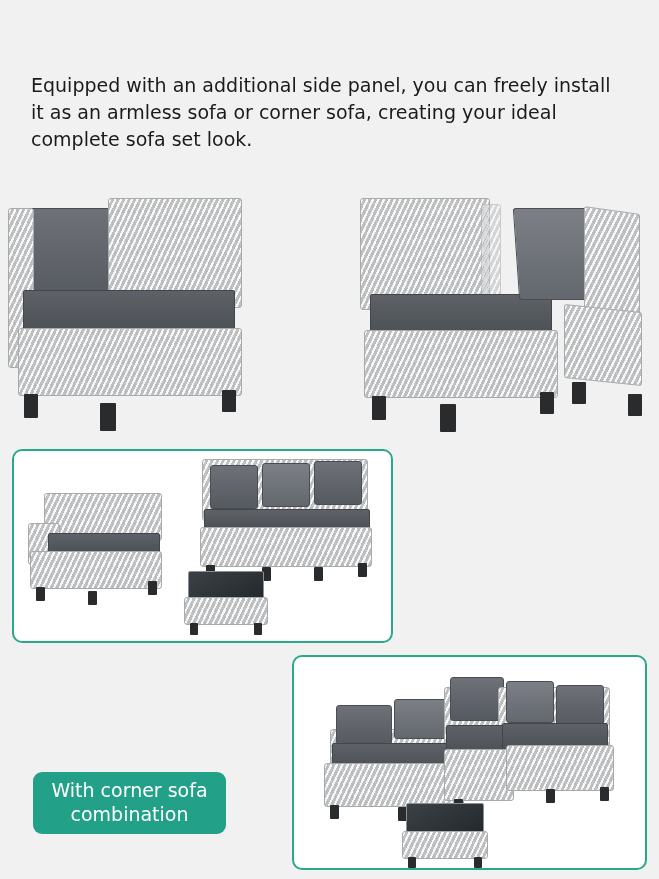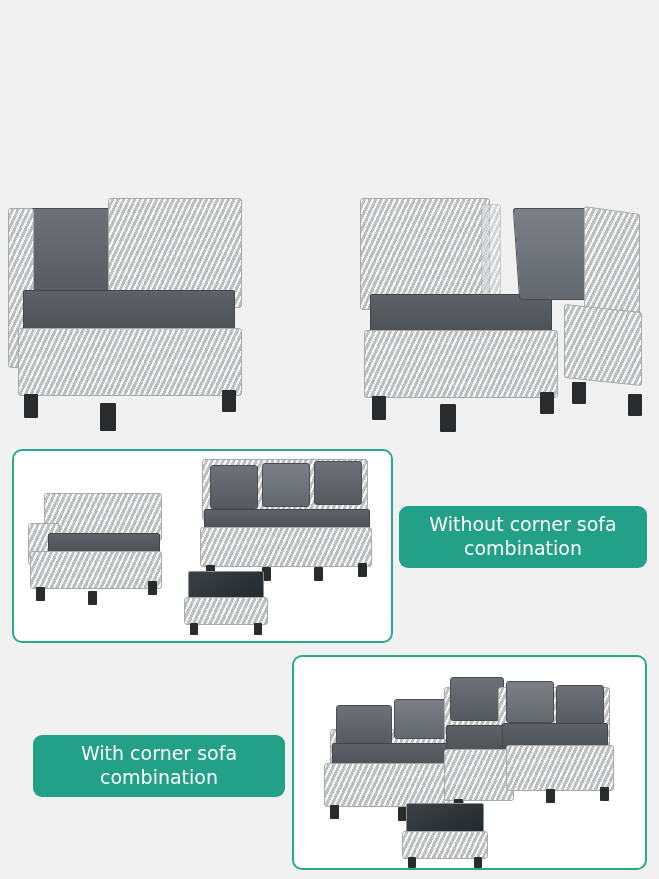--- a/index.html
+++ b/index.html
@@ -128,30 +128,31 @@
     padding: 8px 14px;
   }
   #label-without {
     left: 399px;
     top: 506px;
     width: 248px;
     height: 62px;
   }
   #label-with {
     left: 33px;
-    top: 735px;
-    width: 252px;
+    top: 772px;
+    width: 193px;
     height: 62px;
   }
 </style>
 </head>
 <body>
 
 <div id="page">
 
+  <div class="subhead">Equipped with an additional side panel, you can freely install it as an armless sofa or corner sofa, creating your ideal complete sofa set look.</div>
 
   <div class="top-row">
 
     <div>
 
       <div class="cushion" style="position:absolute;left:27px;top:18px;width:86px;height:94px;transform:skewX(-3deg);"></div>
       <div class="cushion light" style="position:absolute;left:140px;top:13px;width:92px;height:98px;transform:skewX(2deg);"></div>
 
       <div class="rattan" style="position:absolute;left:8px;top:18px;width:26px;height:160px;border-radius:3px;"></div>
       <div class="rattan" style="position:absolute;left:108px;top:8px;width:134px;height:110px;border-radius:3px;"></div>
@@ -221,21 +222,20 @@
     </div>
 
     <div>
       <div class="glass" style="position:absolute;left:174px;top:120px;width:76px;height:30px;border-radius:2px;"></div>
       <div class="rattan" style="position:absolute;left:170px;top:146px;width:84px;height:28px;border-radius:3px;"></div>
       <div class="foot" style="position:absolute;left:176px;top:172px;width:8px;height:12px;"></div>
       <div class="foot" style="position:absolute;left:240px;top:172px;width:8px;height:12px;"></div>
     </div>
   </div>
 
-  <div class="label" id="label-without">Without corner sofa combination</div>
 
   <div class="panel" id="panel-with">
 
     <div>
 
       <div class="rattan" style="position:absolute;left:36px;top:72px;width:124px;height:46px;border-radius:3px;"></div>
       <div class="cushion" style="position:absolute;left:42px;top:48px;width:56px;height:40px;"></div>
       <div class="cushion light" style="position:absolute;left:100px;top:42px;width:56px;height:40px;"></div>
 
       <div class="rattan" style="position:absolute;left:150px;top:30px;width:64px;height:70px;border-radius:3px;"></div>

